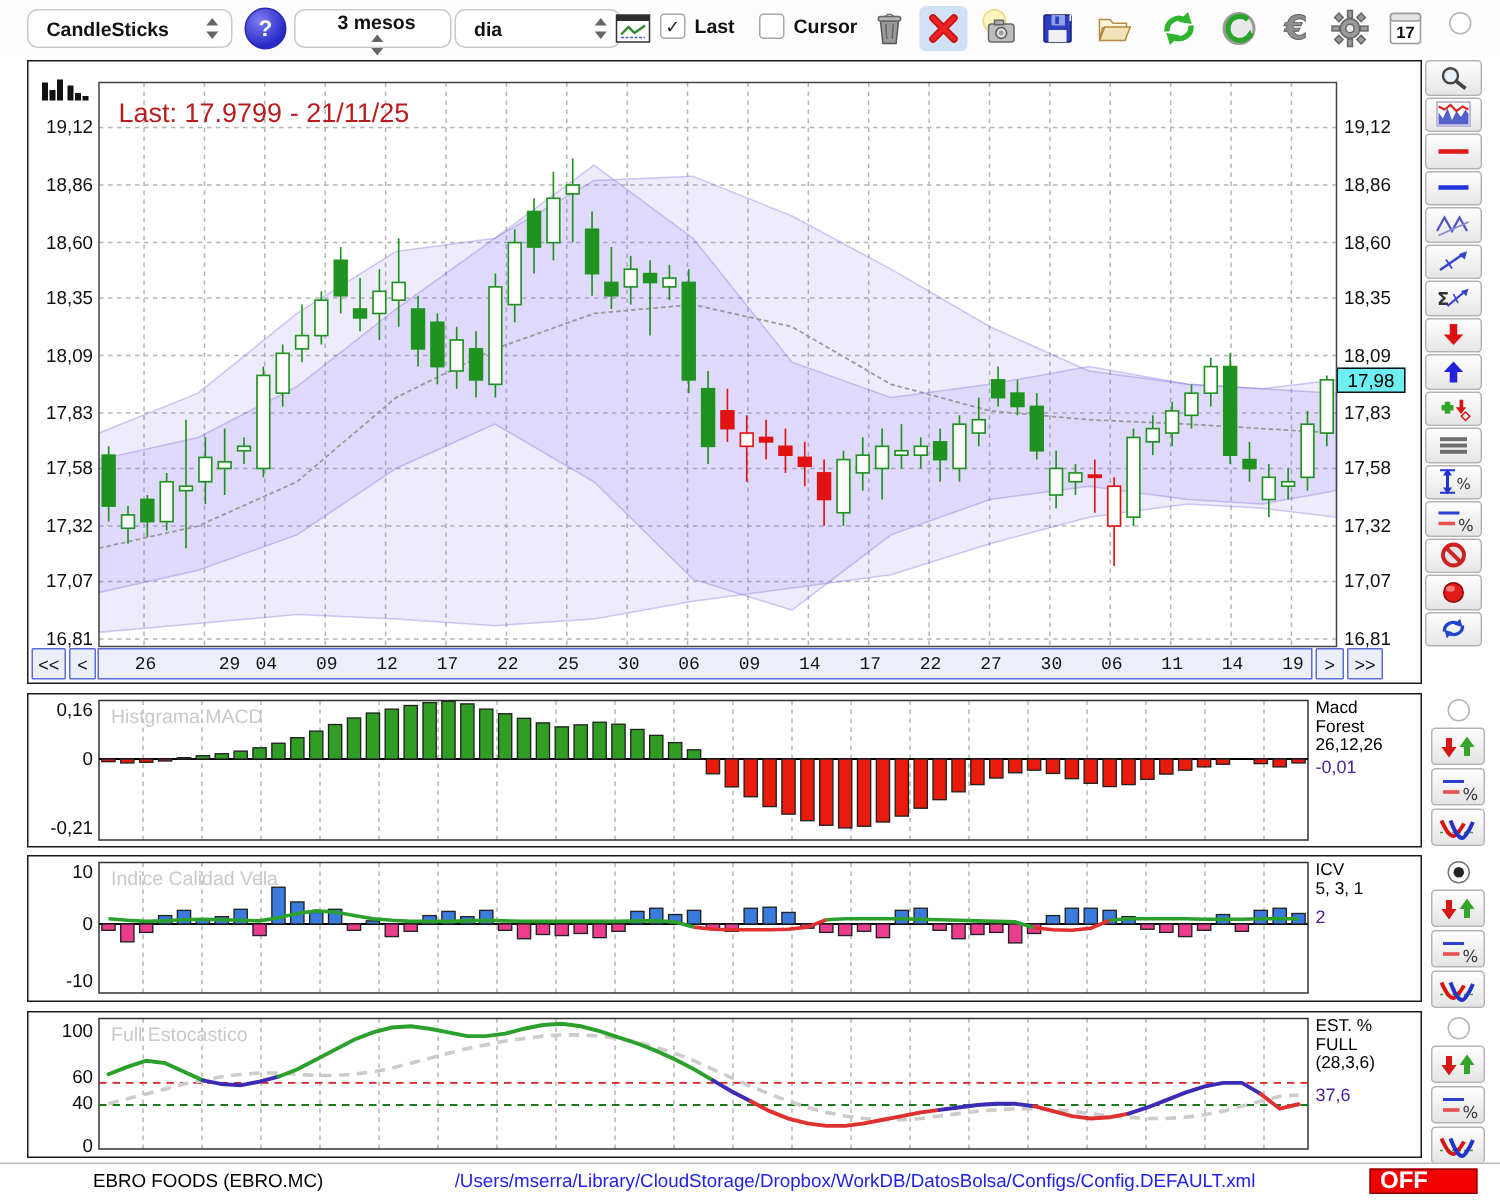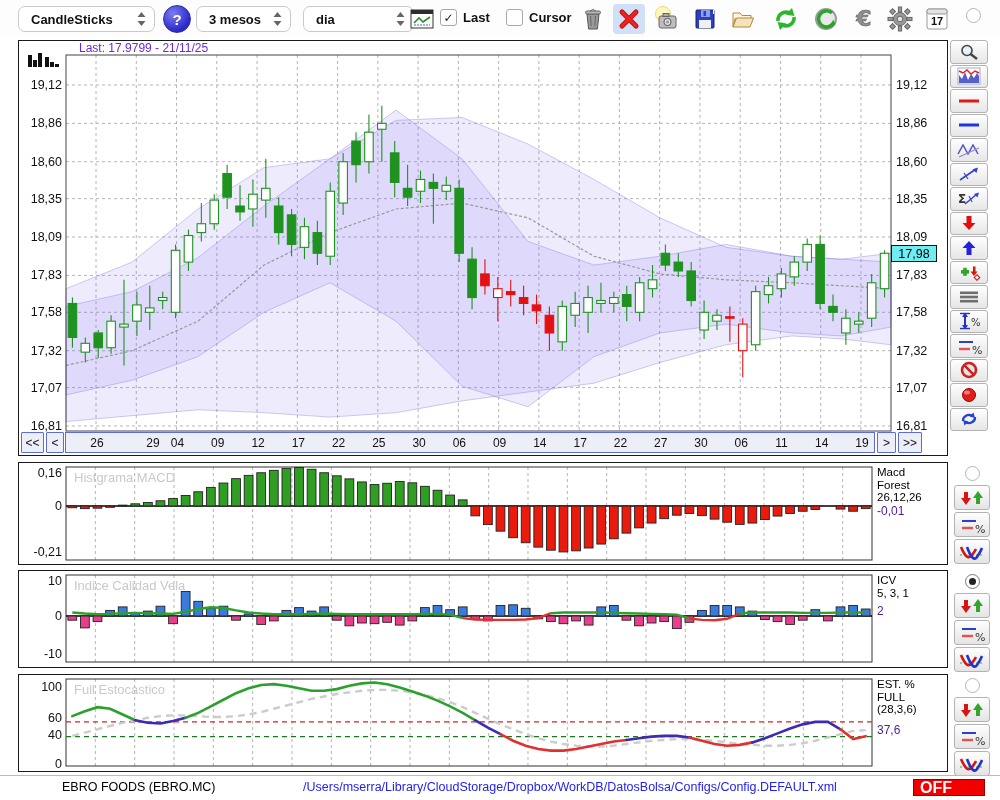--- a/index.html
+++ b/index.html
@@ -18,29 +18,29 @@
   .chk .box{width:15px;height:15px;border:1px solid #a8a8a8;border-radius:3px;background:#fff;
     display:flex;align-items:center;justify-content:center;font-size:12px;font-weight:bold;color:#222;}
   .tb-icon{position:absolute;top:4px;width:32px;height:30px;display:flex;align-items:center;justify-content:center;}
   .radio{width:15px;height:15px;border:1.5px solid #b5b5b5;border-radius:50%;background:#fff;box-sizing:border-box;
     display:flex;align-items:center;justify-content:center;}
   .radio.sel{border-color:#777;}
   .radio.sel::after{content:"";width:7px;height:7px;border-radius:50%;background:#222;}
   
   .main-frame{position:absolute;left:18px;top:40px;width:930px;height:416px;border:1.5px solid #1a1a1a;background:#fff;box-sizing:border-box;}
   .main-frame svg{position:absolute;left:0;top:0;}
-  .last-label{position:absolute;left:60px;top:0;font-size:12px;color:#6d28d9;}
+  .last-label{position:absolute;left:60px;top:24px;font-size:18px;color:#b91c1c;}
   .price-tag{position:absolute;left:872px;width:46px;height:17px;background:#6ceef2;border:1.5px solid #111;
     box-sizing:border-box;font-size:12.5px;color:#000;display:flex;align-items:center;justify-content:center;}
   .mini-ico{position:absolute;left:8px;top:10px;}
   .datebar{position:absolute;left:0px;top:391px;width:930px;height:22px;}
   .navbtn{position:absolute;top:0;height:21px;background:#eceef8;border:1px solid #5b6dd6;box-sizing:border-box;
     font-size:12px;color:#111;display:flex;align-items:center;justify-content:center;border-radius:1px;}
   .datestrip{position:absolute;top:0;left:46px;width:810px;height:21px;background:#eceef8;border:1px solid #5b6dd6;box-sizing:border-box;}
-  .dtick{position:absolute;top:3px;transform:translateX(-50%);font-size:12px;color:#111;}
+  .dtick{position:absolute;top:3px;transform:translateX(-50%);font-size:12px;color:#111;font-family:Liberation Mono, monospace;}
   
   .side-tools{position:absolute;left:950px;top:40px;width:38px;}
   .tool-btn{width:38px;height:23.5px;margin-bottom:1px;background:linear-gradient(#fefefe,#e6e6e6);
     border:1px solid #b3b3b3;border-radius:3px;box-sizing:border-box;display:flex;align-items:center;justify-content:center;}
   
   .ind-frame{position:absolute;left:18px;width:930px;border:1.5px solid #1a1a1a;background:#fff;box-sizing:border-box;}
   .ind-frame svg{position:absolute;left:0;top:0;}
   .ind-text{position:absolute;left:858px;top:3px;font-size:11.5px;line-height:12.5px;color:#000;white-space:pre-line;}
   .ind-val{position:absolute;left:858px;font-size:12px;color:#4c1d95;}
   .ind-side{position:absolute;left:952px;width:40px;}
@@ -84,21 +84,21 @@
       <span class="chev">
         <svg width="11" height="16" viewBox="0 0 11 16">
             <polygon points="5.5,1 9.5,6 1.5,6" fill="#666"></polygon>
             <polygon points="5.5,15 9.5,10 1.5,10" fill="#666"></polygon>
           </svg>
       </span>
     </div>
     <div class="help-btn" style="left:163px;">
       <span>?</span>
     </div>
-    <div class="select" style="left:196px;width:95px;">
+    <div class="select" style="left:196px;width:105px;flex-direction:column;">
       <span>3 mesos</span>
       <span class="chev">
         <svg width="11" height="16" viewBox="0 0 11 16">
             <polygon points="5.5,1 9.5,6 1.5,6" fill="#666"></polygon>
             <polygon points="5.5,15 9.5,10 1.5,10" fill="#666"></polygon>
           </svg>
       </span>
     </div>
     <div class="select" style="left:303px;width:111px;">
       <span>dia</span>

